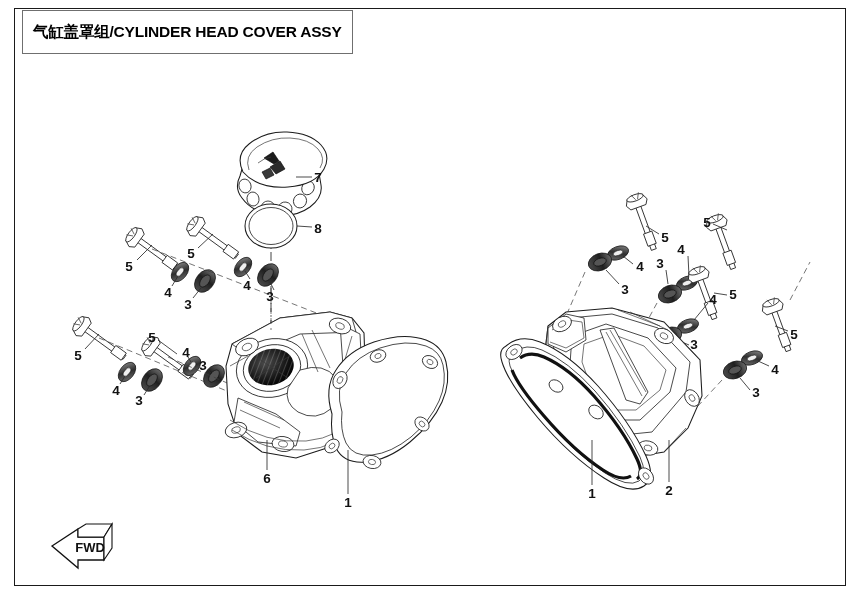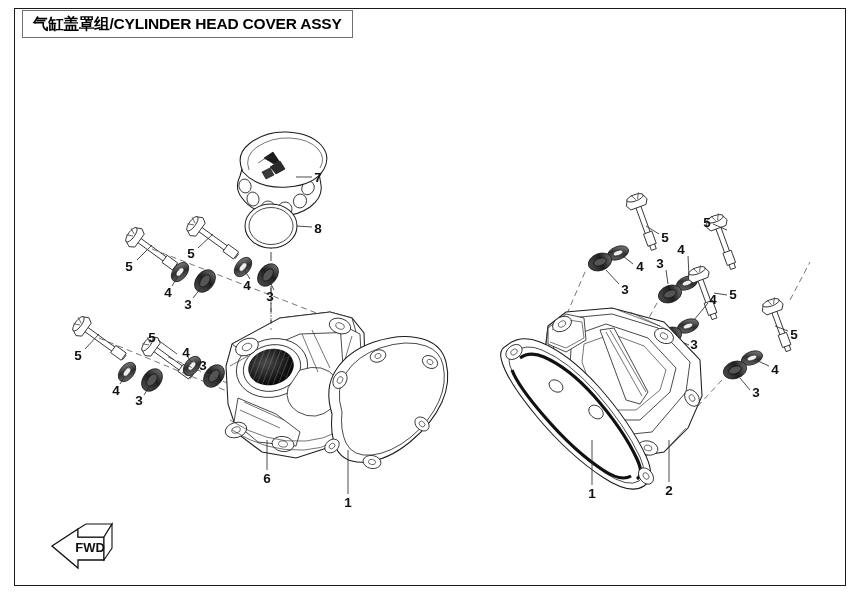--- a/index.html
+++ b/index.html
@@ -1,21 +1,21 @@
 <!DOCTYPE html>
 <html><head>
 <meta charset="utf-8">
 <style>
   html,body{margin:0;padding:0;background:#fff;}
   body{width:860px;height:600px;overflow:hidden;
        font-family:"Liberation Sans",sans-serif;color:#000;}
   #stage{position:relative;width:860px;height:600px;}
   #page-frame{position:absolute;left:14px;top:8px;width:832px;height:578px;
               border:1.4px solid #1a1a1a;box-sizing:border-box;}
-  #title-box{position:absolute;left:22px;top:10px;height:28px;
+  #title-box{position:absolute;left:22px;top:10px;height:44px;
              border:1.2px solid #6f6f6f;background:#fff;
              display:flex;align-items:center;padding:0 10px;box-sizing:border-box;}
   #title-text{font-size:15.5px;font-weight:bold;letter-spacing:-0.2px;
               white-space:nowrap;font-family:"Liberation Sans",sans-serif;}
   svg#art{position:absolute;left:0;top:0;width:860px;height:600px;}
   .num{font-size:13.5px;font-weight:bold;font-family:"Liberation Sans",sans-serif;
        fill:#111;}
   .ln{stroke:#2b2b2b;stroke-width:0.85;fill:none;}
   .lnthin{stroke:#3a3a3a;stroke-width:0.7;fill:none;}
   .part{stroke:#1c1c1c;stroke-width:1.05;fill:#ffffff;}

